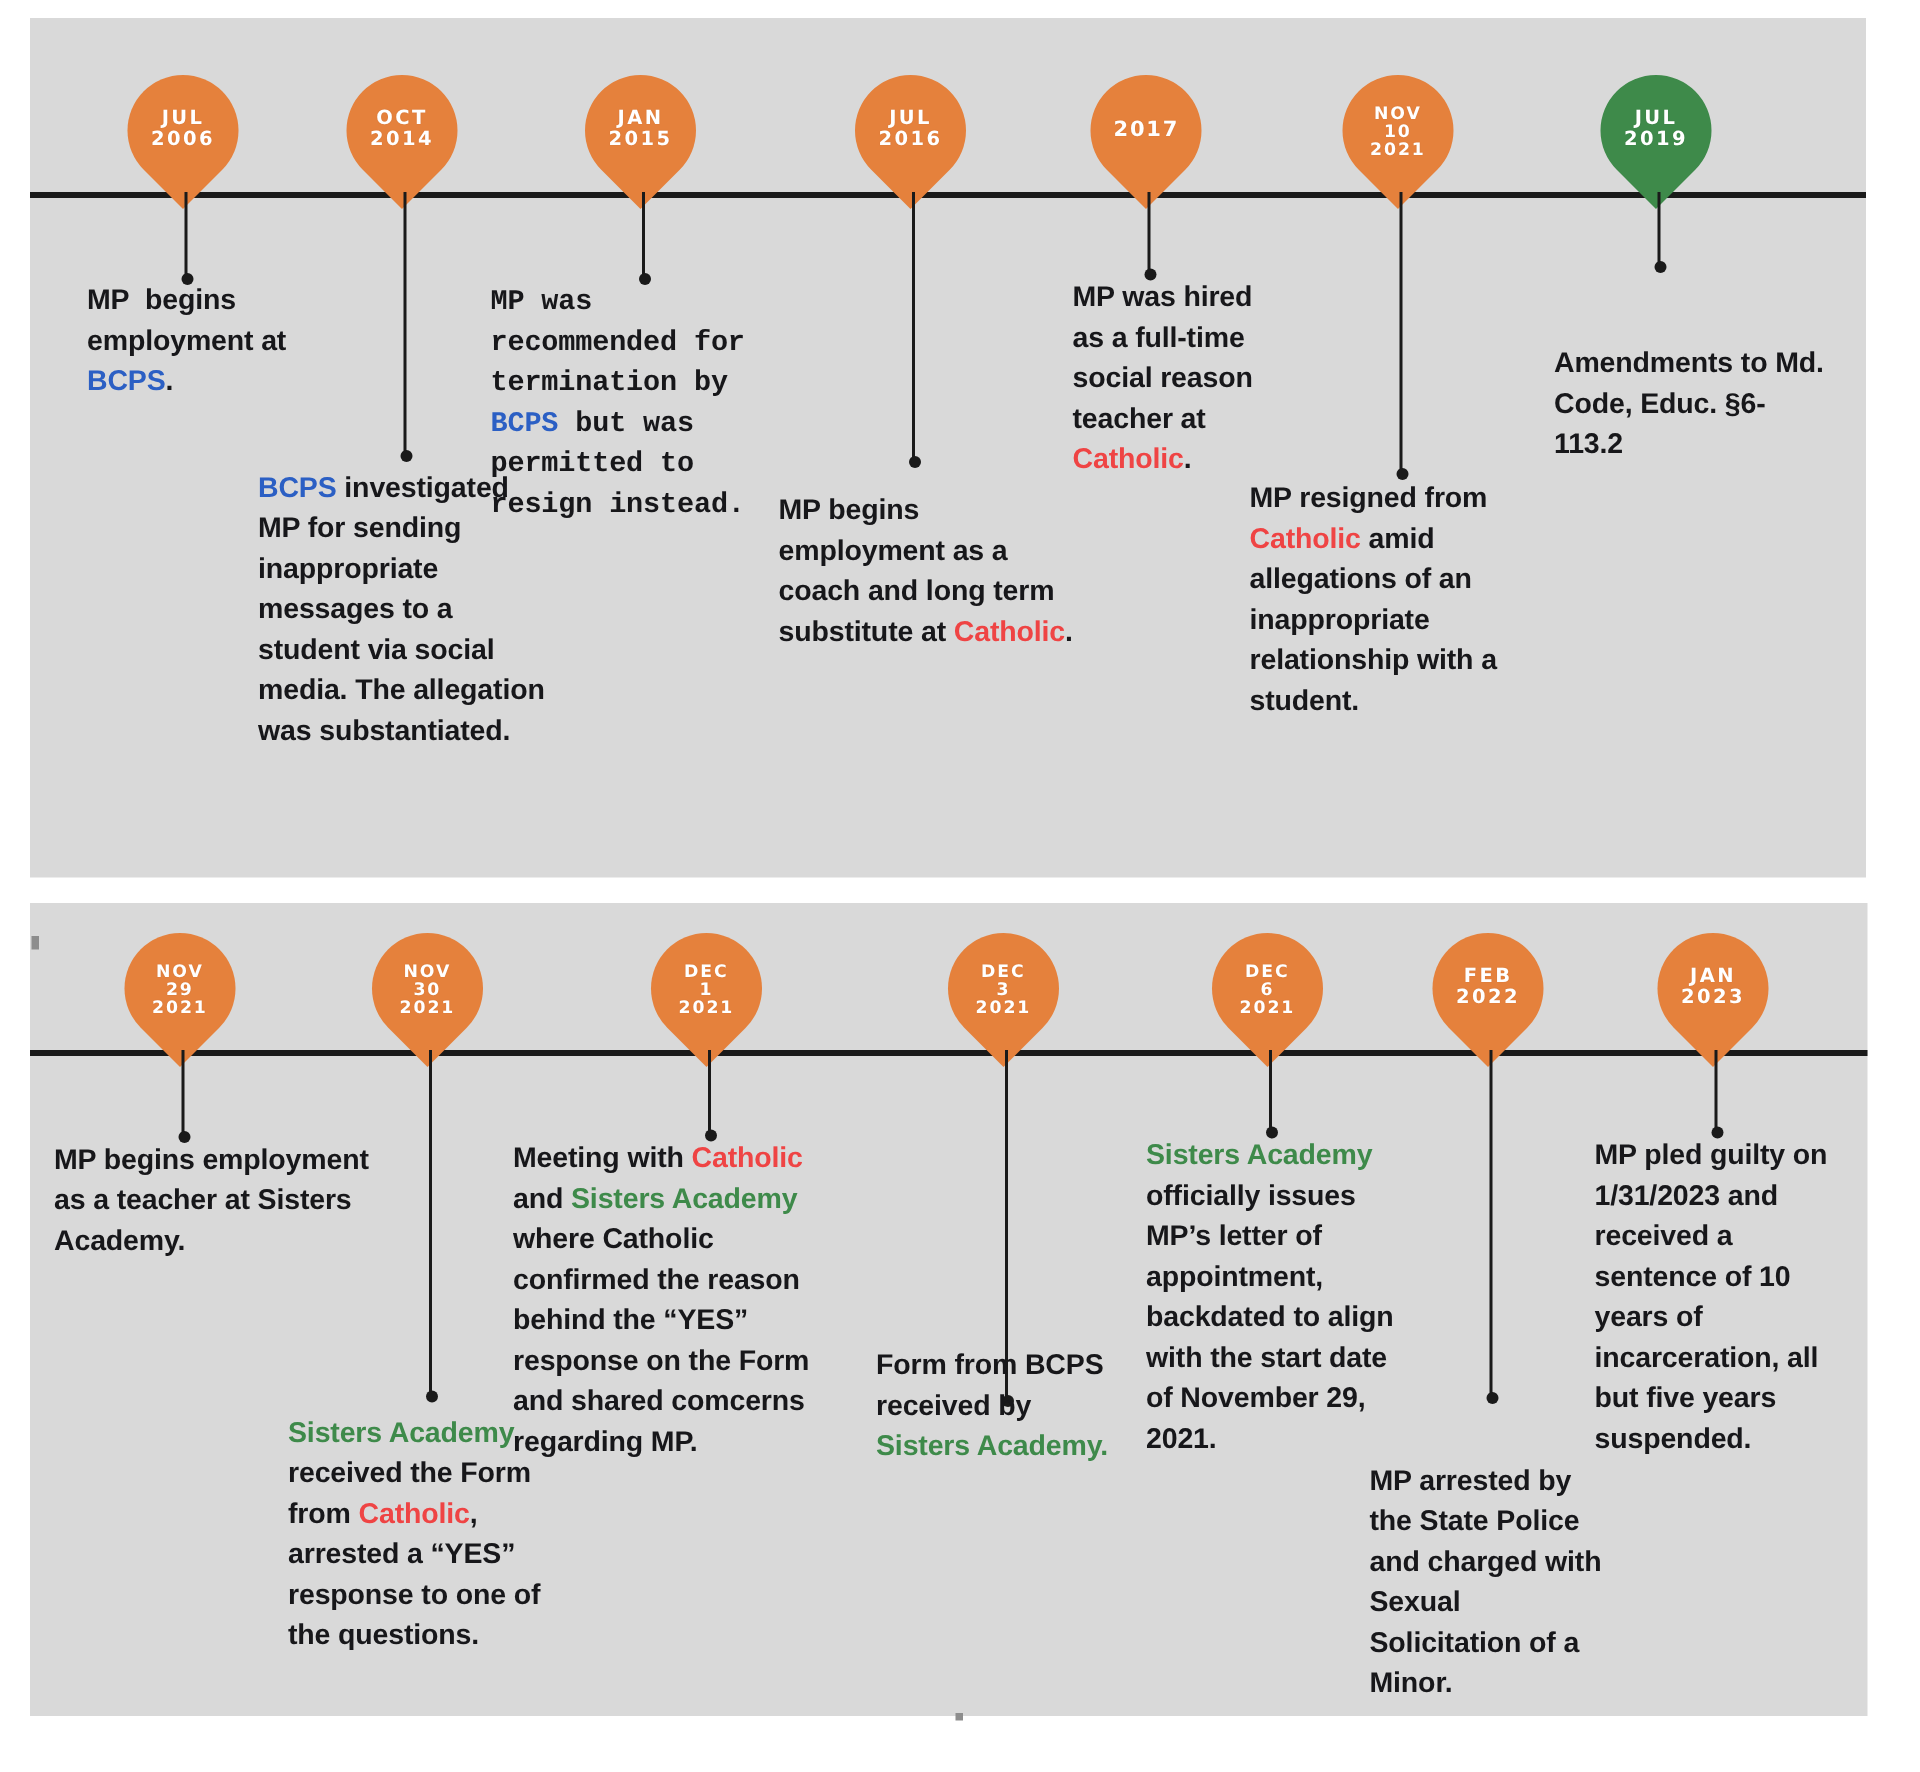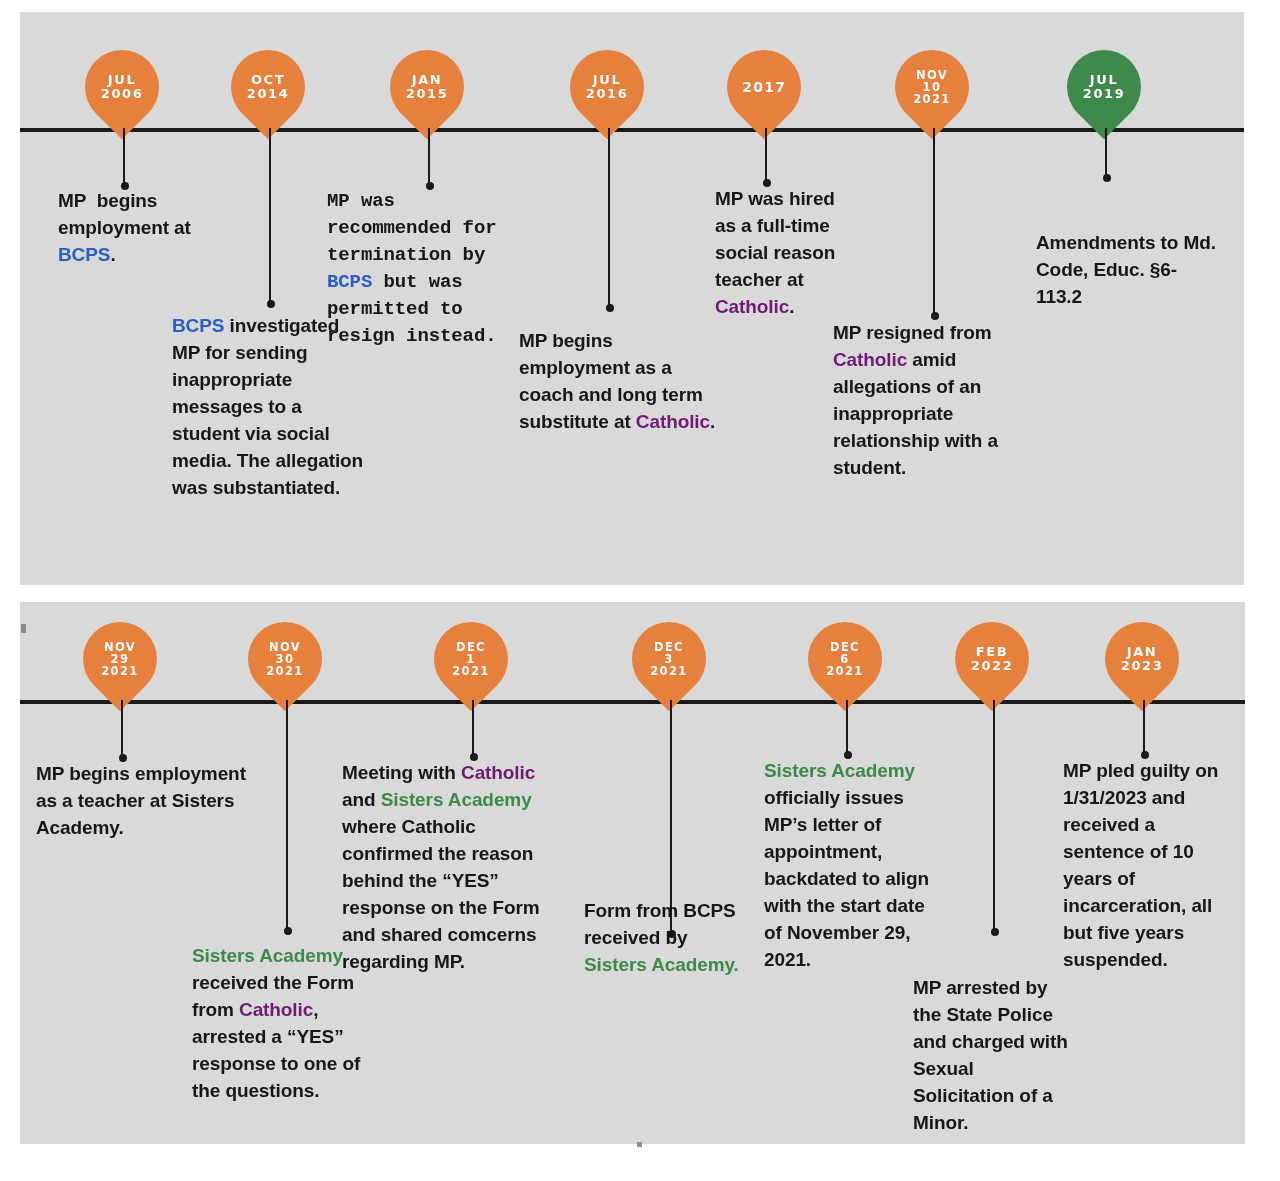--- a/index.html
+++ b/index.html
@@ -81,21 +81,21 @@
   .note {
     position: absolute;
     color: #17171a;
     font-family: "Liberation Sans", sans-serif;
     font-weight: 700;
     font-size: 19px;
     line-height: 1.42;
     letter-spacing: -0.1px;
   }
   .note .bcps     { color: #2b5fc4; }
-  .note .catholic { color: #701a75; }
+  .note .catholic { color: #ef4444; }
   .note .sisters  { color: #3e8a4a; }
   .note .yes      { color: #17171a; font-weight: 700; }
 
   .speck {
     position: absolute;
     background: #8d8d8d;
   }
 </style>
 </head>
 <body>

